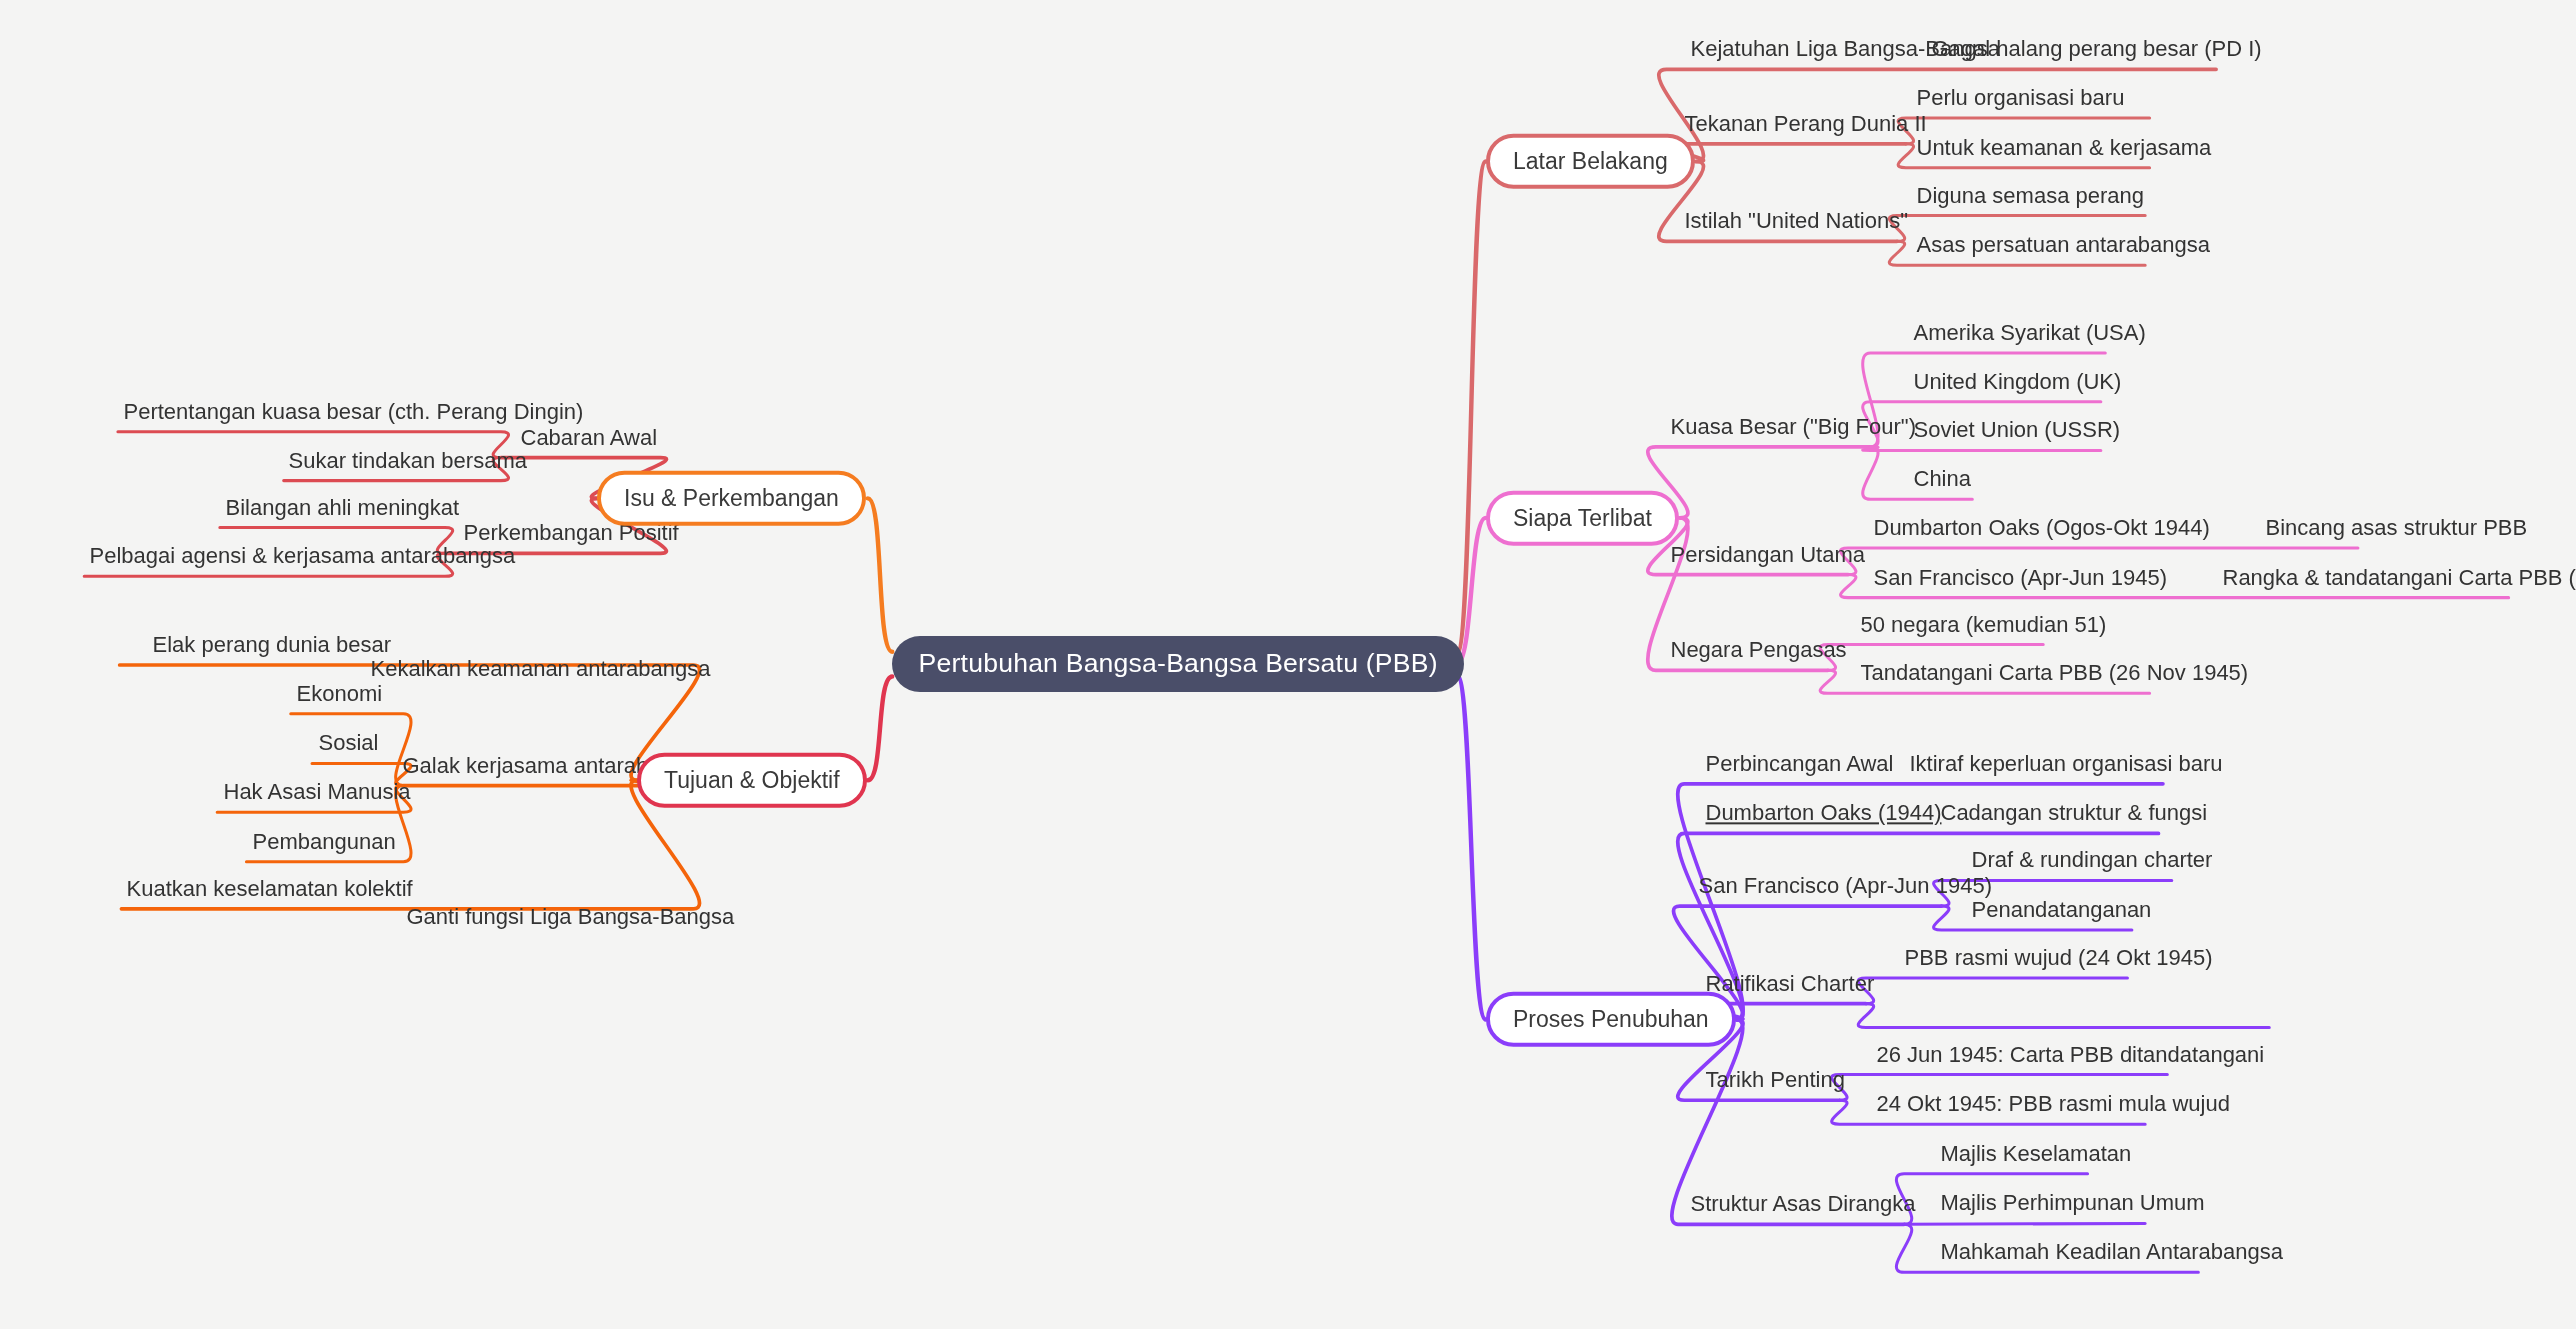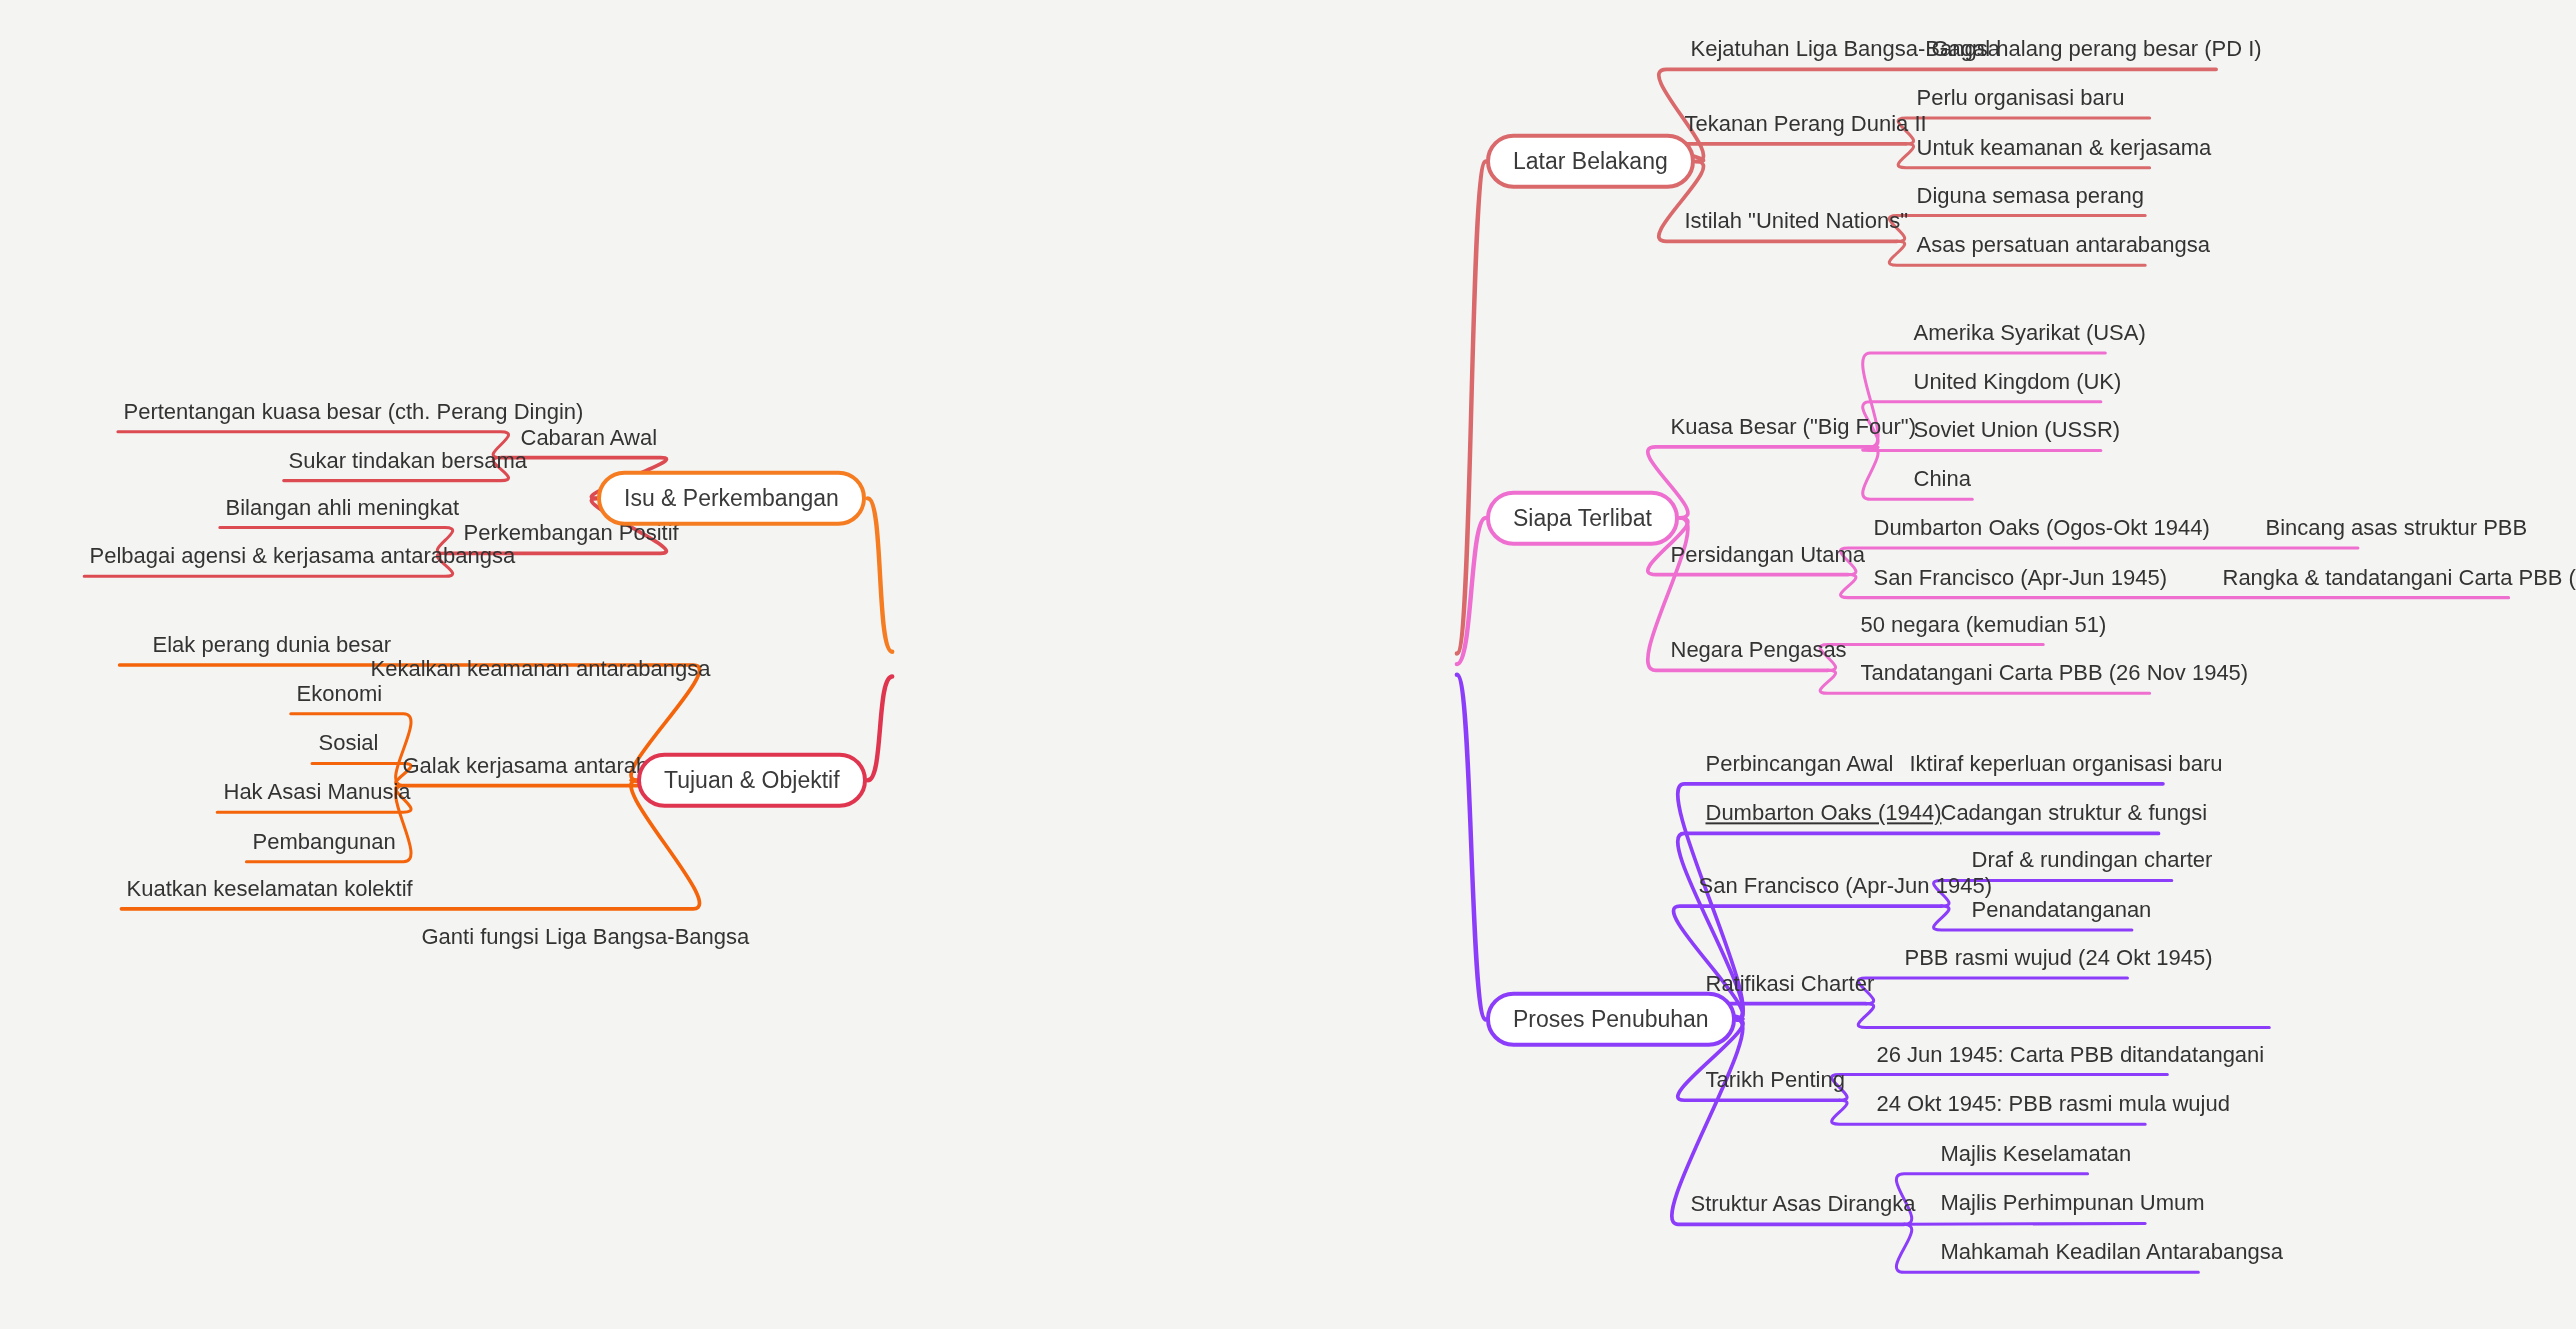--- a/index.html
+++ b/index.html
@@ -104,20 +104,21 @@
       <path d="M502,624 C472,624 532,650 502,650 L95,650" fill="none" stroke="#dc4b52" stroke-width="3.4" stroke-linecap="round"></path>
       <path d="M1006.5,763 C988.5,763 997,880 979,880" fill="none" stroke="#e0354f" stroke-width="5" stroke-linecap="round"></path>
       <path d="M719,880 C679,880 822,750 782,750 L135,750" fill="none" stroke="#f4640a" stroke-width="4.2" stroke-linecap="round"></path>
       <path d="M719,880 C679,880 822,886 782,886 L455,886" fill="none" stroke="#f4640a" stroke-width="4.2" stroke-linecap="round"></path>
       <path d="M455,886 C425,886 485,805 455,805 L328,805" fill="none" stroke="#f4640a" stroke-width="3.4" stroke-linecap="round"></path>
       <path d="M455,886 C425,886 485,861 455,861 L352,861" fill="none" stroke="#f4640a" stroke-width="3.4" stroke-linecap="round"></path>
       <path d="M455,886 C425,886 485,916 455,916 L245,916" fill="none" stroke="#f4640a" stroke-width="3.4" stroke-linecap="round"></path>
       <path d="M455,886 C425,886 485,972 455,972 L278,972" fill="none" stroke="#f4640a" stroke-width="3.4" stroke-linecap="round"></path>
       <path d="M719,880 C679,880 822,1025 782,1025 L137,1025" fill="none" stroke="#f4640a" stroke-width="4.2" stroke-linecap="round"></path>
     </svg>
+<div class="node root" style="left: 892px; top: 664px; z-index: 5;">Pertubuhan Bangsa-Bangsa Bersatu (PBB)</div>
     <div class="node branch" style="left: 1486px; top: 161px; border-color: rgb(217, 105, 107); z-index: 4;">Latar Belakang</div>
     <div class="node leaf" style="left: 1687px; top: 52px; z-index: 3;">Kejatuhan Liga Bangsa-Bangsa</div>
     <div class="node leaf" style="left: 1928px; top: 52px; z-index: 3;">Gagal halang perang besar (PD I)</div>
     <div class="node leaf" style="left: 1681px; top: 127px; z-index: 3;">Tekanan Perang Dunia II</div>
     <div class="node leaf" style="left: 1913px; top: 101px; z-index: 3;">Perlu organisasi baru</div>
     <div class="node leaf" style="left: 1913px; top: 151px; z-index: 3;">Untuk keamanan &amp; kerjasama</div>
     <div class="node leaf" style="left: 1681px; top: 224px; z-index: 3;">Istilah "United Nations"</div>
     <div class="node leaf" style="left: 1913px; top: 199px; z-index: 3;">Diguna semasa perang</div>
     <div class="node leaf" style="left: 1913px; top: 248px; z-index: 3;">Asas persatuan antarabangsa</div>
     <div class="node branch" style="left: 1486px; top: 518px; border-color: rgb(238, 111, 208); z-index: 4;">Siapa Terlibat</div>
@@ -159,16 +160,16 @@
     <div class="node leaf" style="left: 222px; top: 511px; z-index: 3;">Bilangan ahli meningkat</div>
     <div class="node leaf" style="left: 86px; top: 559px; z-index: 3;">Pelbagai agensi &amp; kerjasama antarabangsa</div>
     <div class="node branch" style="left: 637px; top: 780px; border-color: rgb(224, 53, 79); z-index: 4;">Tujuan &amp; Objektif</div>
     <div class="node leaf" style="left: 367px; top: 648px; z-index: 3; margin-top: 24px;">Kekalkan keamanan antarabangsa</div>
     <div class="node leaf" style="left: 149px; top: 648px; z-index: 3;">Elak perang dunia besar</div>
     <div class="node leaf" style="left: 399px; top: 769px; z-index: 3;">Galak kerjasama antarabangsa</div>
     <div class="node leaf" style="left: 293px; top: 697px; z-index: 3;">Ekonomi</div>
     <div class="node leaf" style="left: 315px; top: 746px; z-index: 3;">Sosial</div>
     <div class="node leaf" style="left: 220px; top: 795px; z-index: 3;">Hak Asasi Manusia</div>
     <div class="node leaf" style="left: 249px; top: 845px; z-index: 3;">Pembangunan</div>
-    <div class="node leaf" style="left: 403px; top: 940px; z-index: 3; margin-left: 15px;">Ganti fungsi Liga Bangsa-Bangsa</div>
+    <div class="node leaf" style="left: 403px; top: 920px; z-index: 3;">Ganti fungsi Liga Bangsa-Bangsa</div>
     <div class="node leaf" style="left: 123px; top: 892px; z-index: 3;">Kuatkan keselamatan kolektif</div>
   </div>
 
 
 </body></html>

